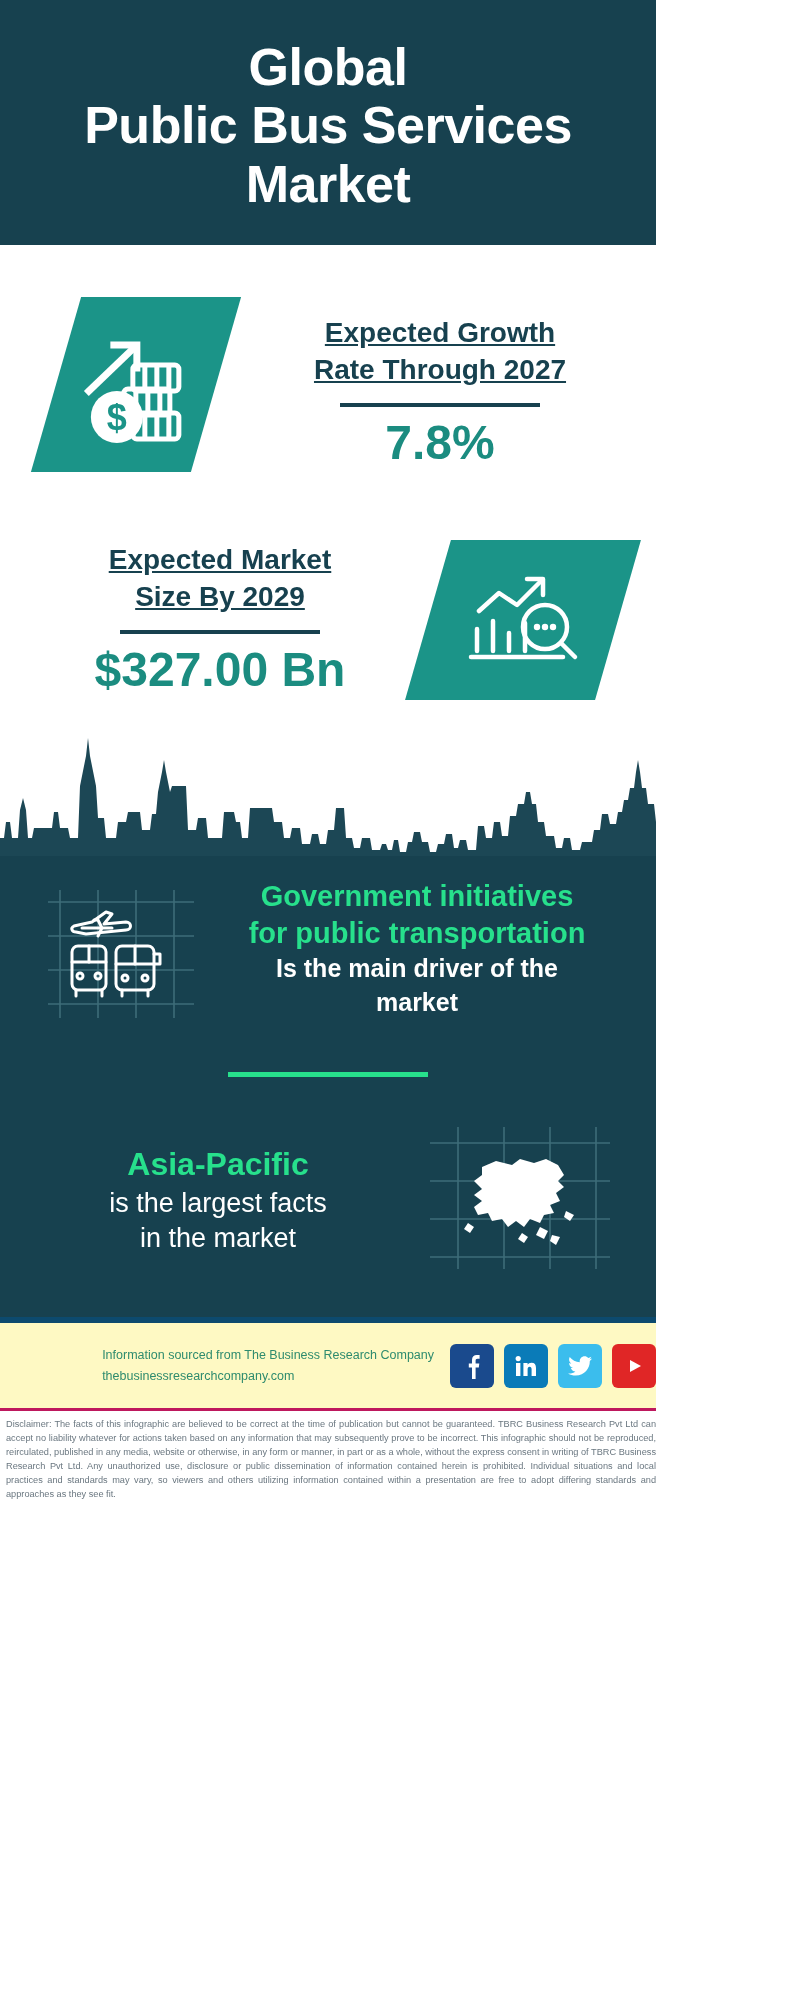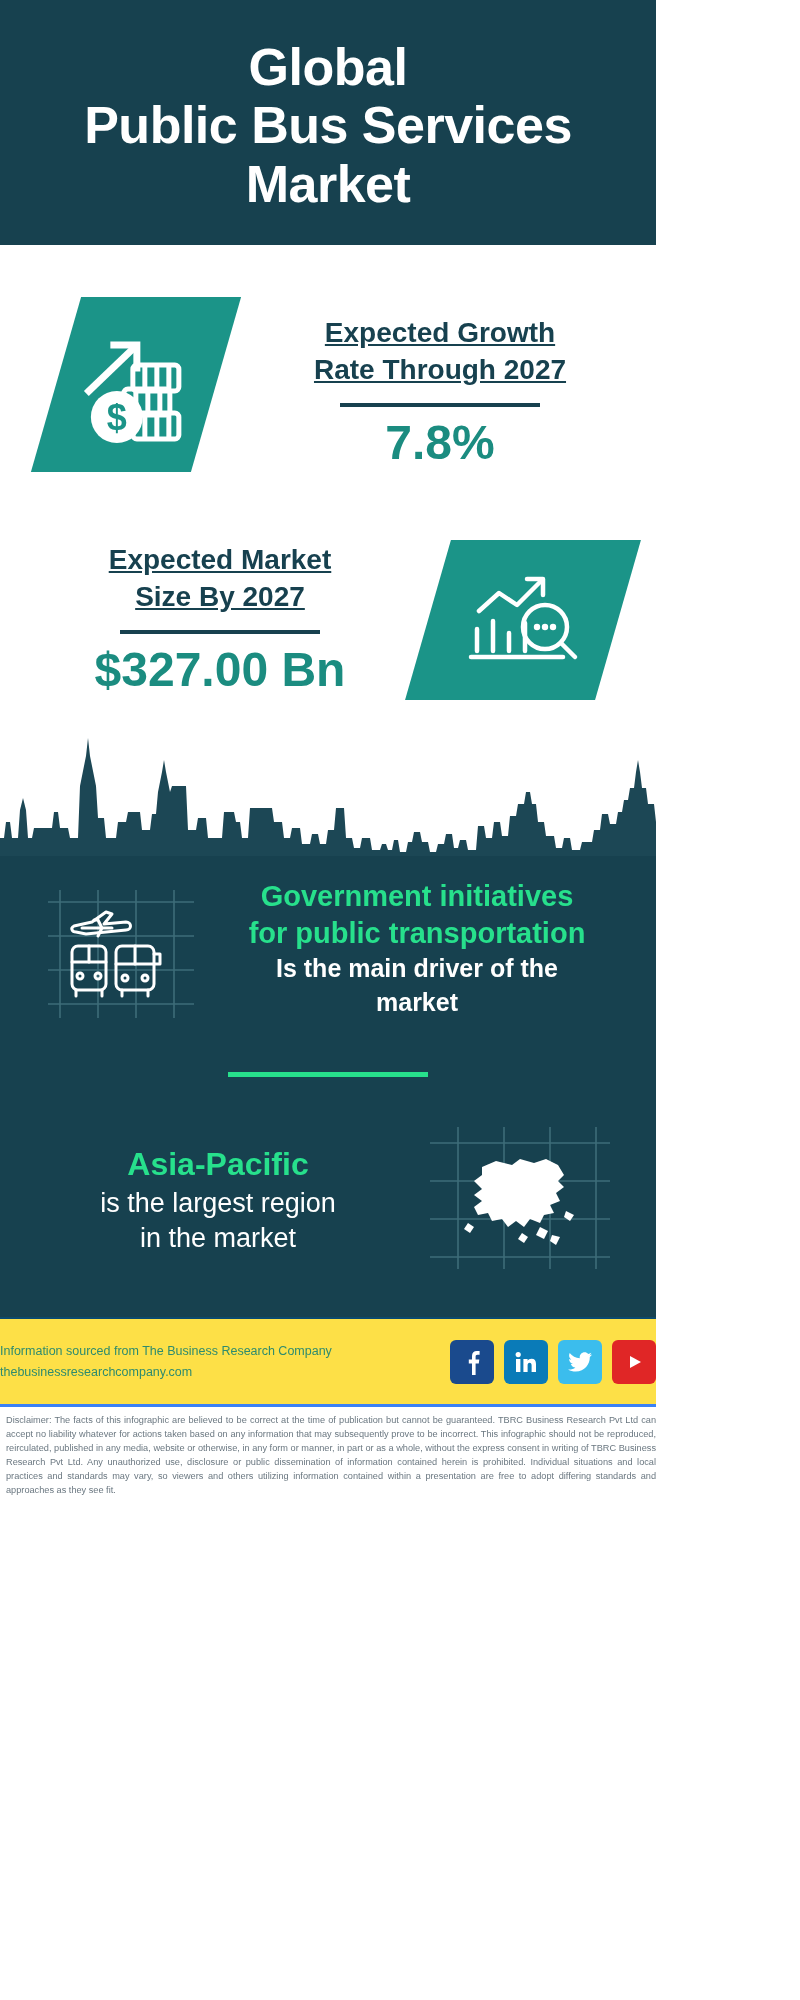--- a/index.html
+++ b/index.html
@@ -93,40 +93,40 @@
   }
 
   .row-asia{display:flex;align-items:center;padding:46px 0 0 0;}
   .asia-txt{flex:1;text-align:center;padding-left:12px;}
   .asia-head{color:#27E08C;font-size:32px;font-weight:bold;line-height:1.3;}
   .asia-sub{color:#ffffff;font-size:27px;line-height:1.3;}
   .asia-icon{width:190px;flex:none;margin-right:42px;}
 
   
   .footer{
-    background:#fde047;
+    background:#fef9c3;
     height:85px;
-    display:flex;align-items:center;justify-content:space-between;
+    display:flex;align-items:center;justify-content:flex-end;
     gap:16px;
-    border-top:2px solid #0c4a6e;
+    border-top:6px solid #0c4a6e;
   }
   .src{color:#2E8B6E;font-size:12.5px;line-height:1.65;text-align:left;}
   .socials{display:flex;gap:10px;align-items:center;}
   .sicon{
     width:44px;height:44px;border-radius:6px;
     display:flex;align-items:center;justify-content:center;
     color:#fff;
   }
   .s-fb{background:#1A4A8D;}
   .s-li{background:#0A7BB8;}
   .s-tw{background:#3BBDED;}
   .s-yt{background:#E02626;}
 
   .disclaimer-wrap{
-    border-top:3px solid #3b82f6;
+    border-top:3px solid #be185d;
     padding:7px 0 6px 6px;
   }
   .disclaimer{
     color:#6A7780;font-size:9.2px;line-height:1.52;text-align:justify;
   }
 </style>
 </head>
 <body>
 
 <div class="page">
@@ -168,21 +168,21 @@
         <div class="kicker">Expected Growth</div>
         <div class="kicker">Rate Through 2027</div>
         <div class="rule-dark"></div>
         <div class="bigval">7.8%</div>
       </div>
     </div>
 
     <div class="block2">
       <div class="txt">
         <div class="kicker">Expected Market</div>
-        <div class="kicker">Size By 2027</div>
+        <div class="kicker">Size By 2029</div>
         <div class="rule-dark"></div>
         <div class="bigval">$327.00 Bn</div>
       </div>
       <div class="badge">
         <svg width="120" height="110" viewBox="0 0 120 110">
           <g fill="none" stroke="#ffffff" stroke-width="4.5" stroke-linecap="round" stroke-linejoin="round">
             <path d="M16 46 L36 28 L54 40 L78 16"></path>
             <path d="M64 14 L80 14 L80 30"></path>
             <path d="M14 86 L14 64"></path>
             <path d="M30 86 L30 56"></path>
@@ -263,21 +263,21 @@
         <div class="white-sub">Is the main driver of the</div>
         <div class="white-sub">market</div>
       </div>
     </div>
 
     <div class="rule-green"></div>
 
     <div class="row-asia">
       <div class="asia-txt">
         <div class="asia-head">Asia-Pacific</div>
-        <div class="asia-sub">is the largest region</div>
+        <div class="asia-sub">is the largest facts</div>
         <div class="asia-sub">in the market</div>
       </div>
       <div class="asia-icon">
         <svg width="190" height="150" viewBox="0 0 190 150">
           <g stroke="#3E6C78" stroke-width="1.6" fill="none">
             <line x1="34" y1="4" x2="34" y2="146"></line>
             <line x1="80" y1="4" x2="80" y2="146"></line>
             <line x1="126" y1="4" x2="126" y2="146"></line>
             <line x1="172" y1="4" x2="172" y2="146"></line>
             <line x1="6" y1="20" x2="186" y2="20"></line>

